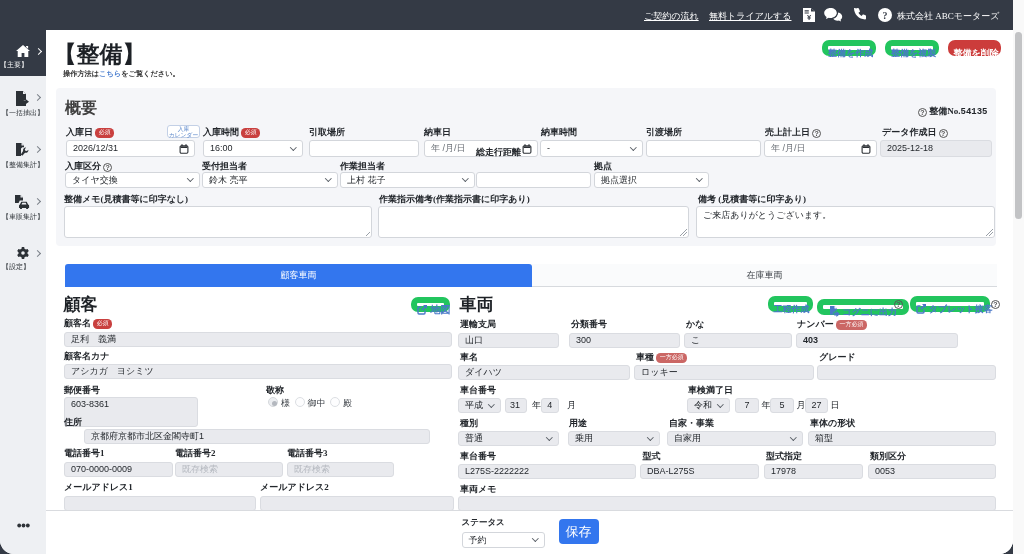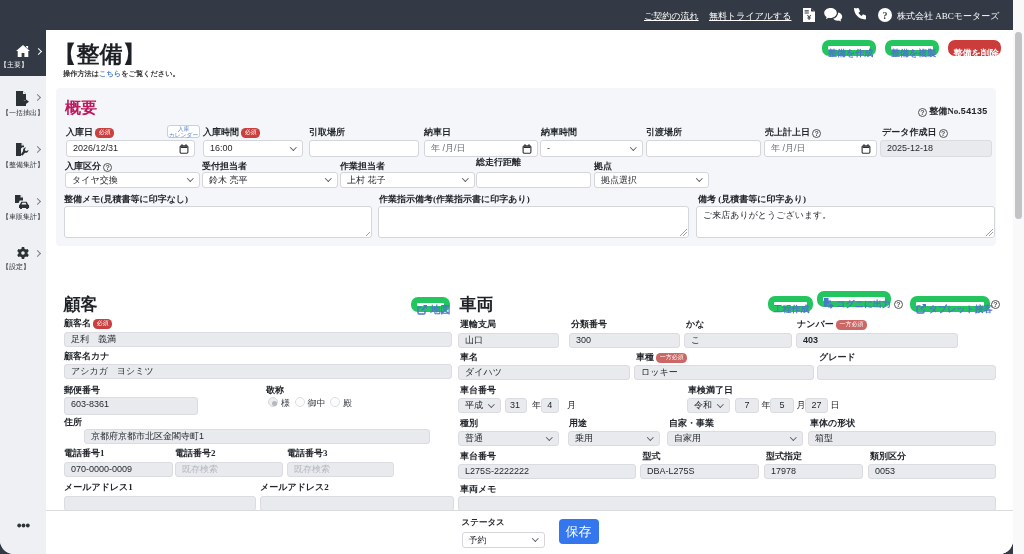--- a/index.html
+++ b/index.html
@@ -132,21 +132,21 @@
 </div>
 
 <div id="main">
  <h1>【整備】</h1>
  <div class="sub">操作方法は<a>こちら</a>をご覧ください。</div>
  <div class="btn" style="left:776px;top:9.5px;width:54px;height:16px">整備を作成</div>
  <div class="btn" style="left:839px;top:9.5px;width:54px;height:16px">整備を複製</div>
  <div class="btn red" style="left:901.5px;top:9.5px;width:53px;height:16px">整備を削除</div>
 
 <div id="card"></div>
-<div class="lab" style="left:19px;top:69.5px;font-size:16px;line-height:16px;color:#be185d;font-weight:600">概要</div>
+<div class="lab" style="left:19px;top:69.5px;font-size:16px;line-height:16px;color:#404040;font-weight:600">概要</div>
 <div class="lab" style="left:872px;top:76px;font-size:9px"><span class="q">?</span> 整備No.<span style="font-family:Liberation Mono, monospace">54135</span></div>
 <div class="lab" style="left:20px;top:97px">入庫日 <span class="badge">必須</span></div>
 <div class="abs" style="left:121px;top:94.5px;width:33px;height:13.5px;border:1px solid #c3d0e6;border-radius:3px;background:#fff;color:#5c88cc;font-size:5.8px;line-height:6px;text-align:center;padding-top:0.5px">入庫<br>カレンダー</div>
 <div class="lab" style="left:157px;top:97px">入庫時間 <span class="badge">必須</span></div>
 <div class="lab" style="left:263px;top:97px">引取場所</div>
 <div class="lab" style="left:378px;top:97px">納車日</div>
 <div class="lab" style="left:495px;top:97px">納車時間</div>
 <div class="lab" style="left:600px;top:97px">引渡場所</div>
 <div class="lab" style="left:719px;top:97px">売上計上日 <span class="q">?</span></div>
 <div class="lab" style="left:836px;top:97px">データ作成日 <span class="q">?</span></div>
@@ -166,65 +166,69 @@
 <div class="inp" style="left:600px;top:110px;width:115px;height:17px;line-height:15px;"></div>
 <div class="inp" style="left:718px;top:110px;width:113px;height:17px;line-height:15px;"><span style="color:#6b7077">年 /月/日</span><svg class="cal" width="9" height="10" viewBox="0 0 9 10">
           <rect x="0.6" y="1.8" width="7.8" height="7.4" rx="1.2" fill="none" stroke="#2b2f34" stroke-width="1.1"></rect>
           <path stroke="#2b2f34" stroke-width="1.2" d="M2.5 0.3v2M6.5 0.3v2"></path>
           <rect x="1.1" y="2.3" width="6.8" height="1.7" fill="#2b2f34"></rect>
         </svg></div>
 <div class="inp ro" style="left:834px;top:110px;width:112px;height:17px;line-height:15px;">2025-12-18</div>
 <div class="lab" style="left:19px;top:130.5px">入庫区分 <span class="q">?</span></div>
 <div class="lab" style="left:156px;top:130.5px">受付担当者</div>
 <div class="lab" style="left:294px;top:130.5px">作業担当者</div>
-<div class="lab" style="left:430px;top:127px">総走行距離</div>
+<div class="lab" style="left:430px;top:117px">総走行距離</div>
 <div class="lab" style="left:548px;top:130.5px">拠点</div>
 <div class="inp sel" style="left:19px;top:142px;width:135px;height:16px;line-height:14px;">タイヤ交換<span class="chev"></span></div>
 <div class="inp sel" style="left:156px;top:142px;width:136px;height:16px;line-height:14px;">鈴木 亮平<span class="chev"></span></div>
 <div class="inp sel" style="left:294px;top:142px;width:135px;height:16px;line-height:14px;">上村 花子<span class="chev"></span></div>
 <div class="inp" style="left:430px;top:142px;width:115px;height:16px;line-height:14px;"></div>
 <div class="inp sel" style="left:548px;top:142px;width:115px;height:16px;line-height:14px;">拠点選択<span class="chev"></span></div>
 <div class="lab" style="left:18px;top:164px">整備メモ(見積書等に印字なし)</div>
 <div class="lab" style="left:333px;top:164px">作業指示備考(作業指示書に印字あり)</div>
 <div class="lab" style="left:652px;top:164px">備考 (見積書等に印字あり)</div>
 <div class="ta" style="left:18px;top:176px;width:308px;height:32px">
         <span class="rz"></span>
       </div>
 <div class="ta" style="left:332px;top:176px;width:311px;height:32px">
         <span class="rz"></span>
       </div>
 <div class="ta" style="left:650px;top:176px;width:299px;height:32px">ご来店ありがとうございます。<span class="rz"></span></div>
+<div id="tabs">
+        <div id="tabact">顧客車両</div>
+        <div id="tabina">在庫車両</div>
+      </div>
 <div class="lab" style="left:17.5px;top:265.5px;font-size:17px;line-height:17px;color:#1d2126;font-weight:600">顧客</div>
 <div class="btn" style="left:365px;top:266.5px;width:39px;height:15px;line-height:13px;font-size:10px"><svg style="display:inline-block;vertical-align:-2px" width="11" height="11" viewBox="0 0 11 11">
           <path fill="none" stroke="#4a78c8" stroke-width="1.4" d="M8 6.5V9a1 1 0 0 1-1 1H2a1 1 0 0 1-1-1V4a1 1 0 0 1 1-1h2.5"></path>
           <path fill="#4a78c8" d="M6 1h4v4L8.6 3.6 5.5 6.7 4.3 5.5l3.1-3.1z"></path>
         </svg> 地図</div>
 <div class="lab" style="left:18px;top:288px">顧客名 <span class="badge">必須</span></div>
 <div class="inp ro" style="left:18px;top:302px;width:388px;height:15px;line-height:13px;">足利　義満</div>
 <div class="lab" style="left:18px;top:320.5px">顧客名カナ</div>
 <div class="inp ro" style="left:18px;top:334px;width:388px;height:15px;line-height:13px;">アシカガ　ヨシミツ</div>
 <div class="lab" style="left:18px;top:354.5px">郵便番号</div>
-<div class="inp ro" style="left:18px;top:367px;width:134px;height:18px;line-height:13px;">603-8361</div>
+<div class="inp ro" style="left:18px;top:367px;width:134px;height:30px;line-height:13px;">603-8361</div>
 <div class="lab" style="left:220px;top:354.5px">敬称</div>
 <div class="abs" style="left:222px;top:367px;font-size:9px;color:#3a3f45;white-space:nowrap"><span class="radio on"></span><span class="rlab">様</span>&nbsp;&nbsp;<span class="radio"></span><span class="rlab">御中</span>&nbsp;&nbsp;<span class="radio"></span><span class="rlab">殿</span></div>
 <div class="lab" style="left:18px;top:387px">住所</div>
 <div class="inp ro" style="left:18px;top:398.5px;width:346px;height:15px;line-height:13px;margin-left:20px;">京都府京都市北区金閣寺町1</div>
 <div class="lab" style="left:18px;top:418px">電話番号1</div>
 <div class="lab" style="left:129px;top:418px">電話番号2</div>
 <div class="lab" style="left:241px;top:418px">電話番号3</div>
 <div class="inp ro" style="left:18px;top:431.5px;width:109px;height:15px;line-height:13px;">070-0000-0009</div>
 <div class="inp ro ph" style="left:129px;top:431.5px;width:108px;height:15px;line-height:13px;">既存検索</div>
 <div class="inp ro ph" style="left:241px;top:431.5px;width:107px;height:15px;line-height:13px;">既存検索</div>
 <div class="lab" style="left:18px;top:452px">メールアドレス1</div>
 <div class="lab" style="left:214px;top:452px">メールアドレス2</div>
 <div class="inp ro" style="left:18px;top:466px;width:192px;height:15px;line-height:13px;"></div>
 <div class="inp ro" style="left:214px;top:466px;width:194px;height:15px;line-height:13px;"></div>
 <div class="lab" style="left:413.5px;top:265.5px;font-size:17px;line-height:17px;color:#1d2126;font-weight:600">車両</div>
 <div class="btn" style="left:721.5px;top:265.5px;width:45px;height:16px;line-height:14px">工程作成</div>
-<div class="btn" style="left:771px;top:261px;width:74px;height:16px;line-height:14px"><svg style="display:inline-block;vertical-align:-2px" width="11" height="11" viewBox="0 0 11 11">
+<div class="btn" style="left:771px;top:269px;width:92px;height:16px;line-height:14px"><svg style="display:inline-block;vertical-align:-2px" width="11" height="11" viewBox="0 0 11 11">
           <path fill="#4a78c8" d="M1 0h4.5L8 2.5V4.6H6.2V5.8H4.5v3H1z"></path>
           <path fill="#fff" d="M5.5 0 8 2.5H5.5z"></path>
           <path fill="#4a78c8" d="M5.2 6.6h2.2V5.1L11 8l-3.6 2.9V9.4H5.2z"></path>
         </svg> コグニに出力</div>
 <div class="lab" style="left:848px;top:268px"><span class="q">?</span></div>
 <div class="btn" style="left:863.5px;top:265.5px;width:80px;height:16px;line-height:14px"><svg style="display:inline-block;vertical-align:-2px" width="11" height="11" viewBox="0 0 11 11">
           <path fill="none" stroke="#4a78c8" stroke-width="1.4" d="M8 6.5V9a1 1 0 0 1-1 1H2a1 1 0 0 1-1-1V4a1 1 0 0 1 1-1h2.5"></path>
           <path fill="#4a78c8" d="M6 1h4v4L8.6 3.6 5.5 6.7 4.3 5.5l3.1-3.1z"></path>
         </svg> タブレット接客</div>
 <div class="lab" style="left:945px;top:268px"><span class="q">?</span></div>

